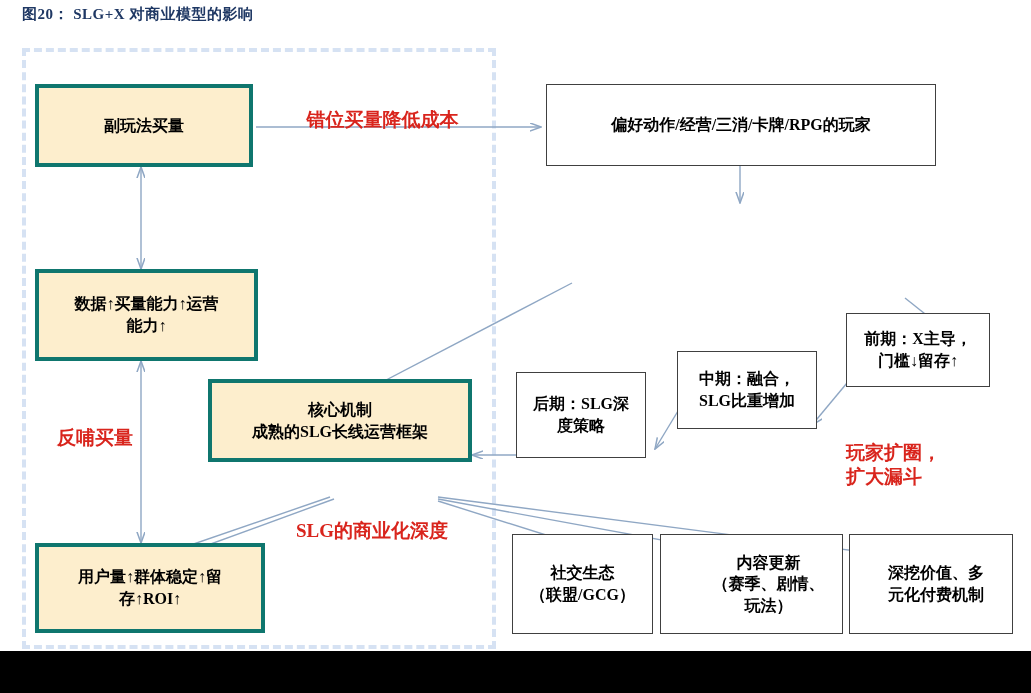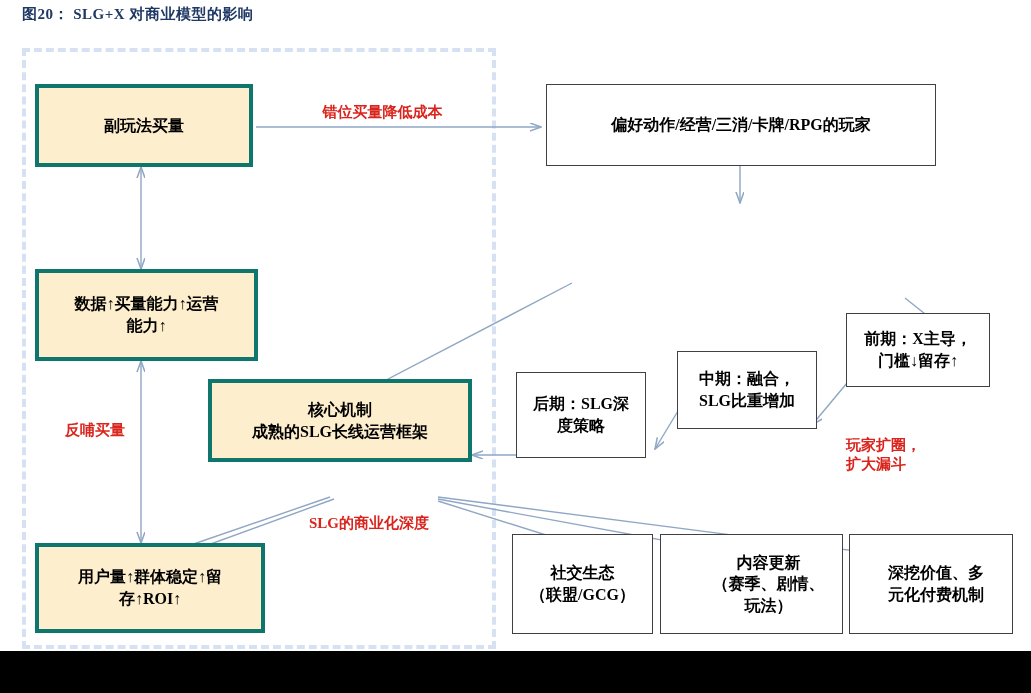--- a/index.html
+++ b/index.html
@@ -67,21 +67,21 @@
     border: 4px solid #0f766e;
   }
   .node.plain {
     background: #ffffff;
     border: 1px solid #404040;
   }
   .label-red {
     position: absolute;
     color: #D9251D;
     font-weight: bold;
-    font-size: 15px;
+    font-size: 19px;
     line-height: 1.3;
     text-align: center;
     white-space: pre-line;
   }
   svg#edges {
     position: absolute;
     left: 0; top: 0;
     width: 1031px;
     height: 620px;
     pointer-events: none;
@@ -201,21 +201,21 @@
 
     <div class="label-red" style="left:280px; top:52px; width:205px;">
       <span>错位买量降低成本</span>
     </div>
 
 
     <div class="label-red" style="left:40px; top:370px; width:110px;">
       <span>反哺买量</span>
     </div>
 
-    <div class="label-red" style="left:248px; top:463px; width:200px; text-align:center;margin-left:21px;">
+    <div class="label-red" style="left:248px; top:463px; width:200px; text-align:right;">
       <span>SLG的商业化深度</span>
     </div>
 
     <div class="label-red" style="left:846px; top:385px; width:140px; text-align:left;">
       <span>玩家扩圈，
 扩大漏斗</span>
     </div>
 
   </div>
 </div>

